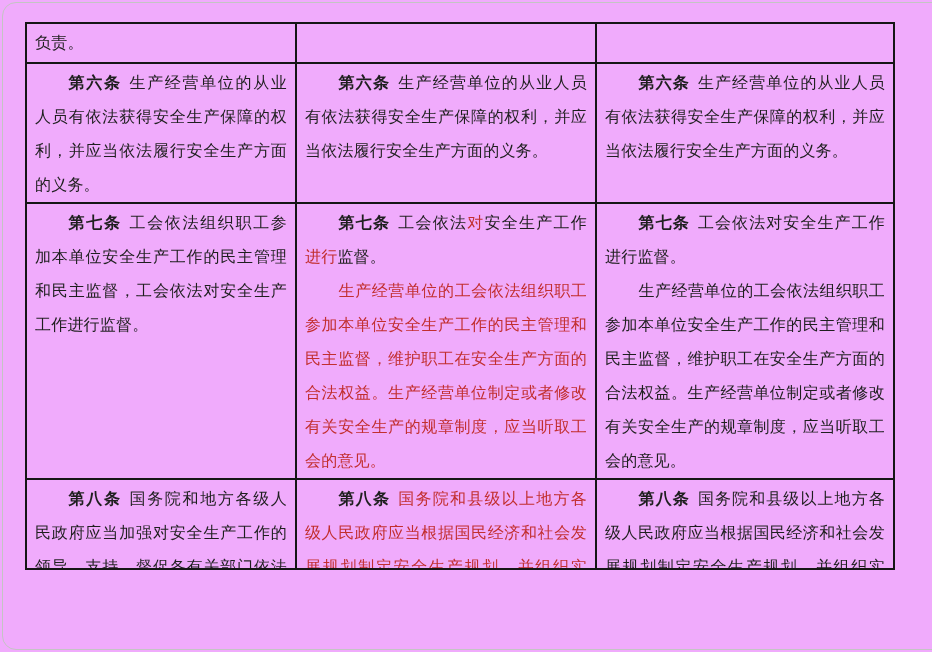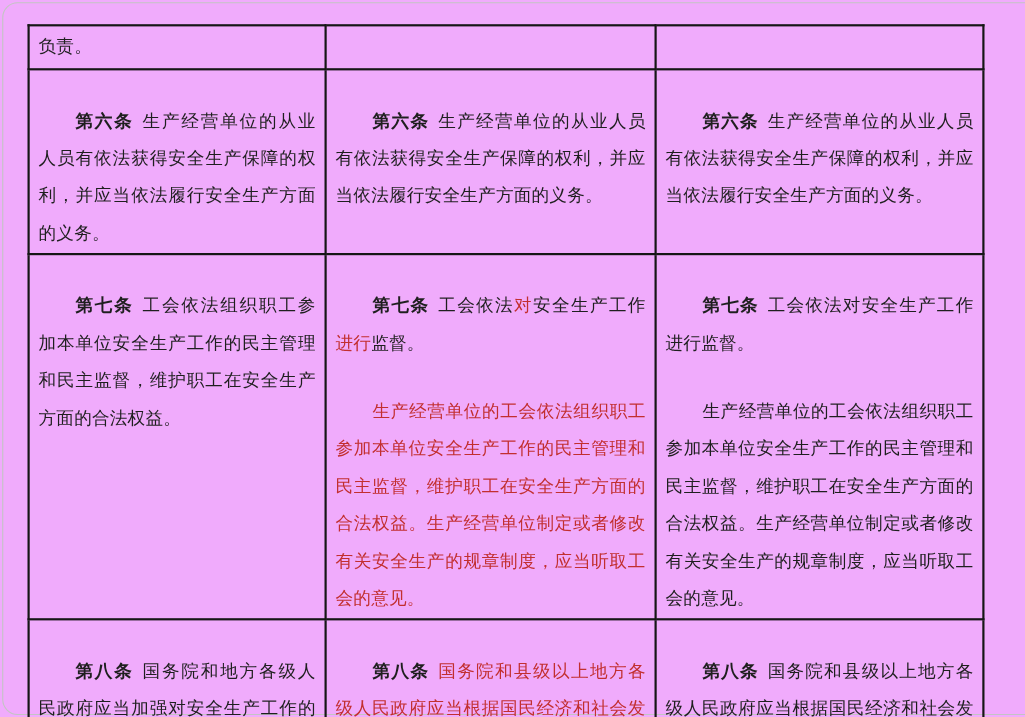--- a/index.html
+++ b/index.html
@@ -46,21 +46,21 @@
   tr.row-3 { height: 88px; }
   tr.row-3 .cellwrap { height: 86px; overflow: hidden; }
   .para {
     margin: 0;
     font-size: 16px;
     line-height: 34px;
     letter-spacing: 0.2px;
     color: var(--text-color, #1f1f1f);
     text-align: justify;
   }
-  .para.indent { text-indent: 2.1em; margin-top: 28px; }
+  .para.indent { text-indent: 2.1em; }
   .seg.b { font-weight: bold; margin-right: 0.5em; }
   .seg.red { color: var(--red-color, #c22f2f); }
   .footer {
     position: absolute;
     left: 0;
     right: 0;
     top: 602px;
     text-align: center;
     font-size: 15px;
     letter-spacing: 1px;
@@ -106,21 +106,21 @@
           </td>
         <td>
             <div class="cellwrap">
               <p class="para indent"><span class="seg b">第六条</span><span class="seg">生产经营单位的从业人员有依法获得安全生产保障的权利，并应当依法履行安全生产方面的义务。</span></p>
             </div>
           </td>
       </tr>
       <tr class="row-2">
         <td>
             <div class="cellwrap">
-              <p class="para indent"><span class="seg b">第七条</span><span class="seg">工会依法组织职工参加本单位安全生产工作的民主管理和民主监督，维护职工在安全生产方面的合法权益。</span></p>
+              <p class="para indent"><span class="seg b">第七条</span><span class="seg">工会依法组织职工参加本单位安全生产工作的民主管理和民主监督，工会依法对安全生产工作进行监督。</span></p>
             </div>
           </td>
         <td>
             <div class="cellwrap">
               <p class="para indent"><span class="seg b">第七条</span><span class="seg">工会依法</span><span class="seg red">对</span><span class="seg">安全生产工作</span><span class="seg red">进行</span><span class="seg">监督。</span></p>
               <p class="para indent"><span class="seg red">生产经营单位的工会依法组织职工参加本单位安全生产工作的民主管理和民主监督，维护职工在安全生产方面的合法权益。生产经营单位制定或者修改有关安全生产的规章制度，应当听取工会的意见。</span></p>
             </div>
           </td>
         <td>
             <div class="cellwrap">

